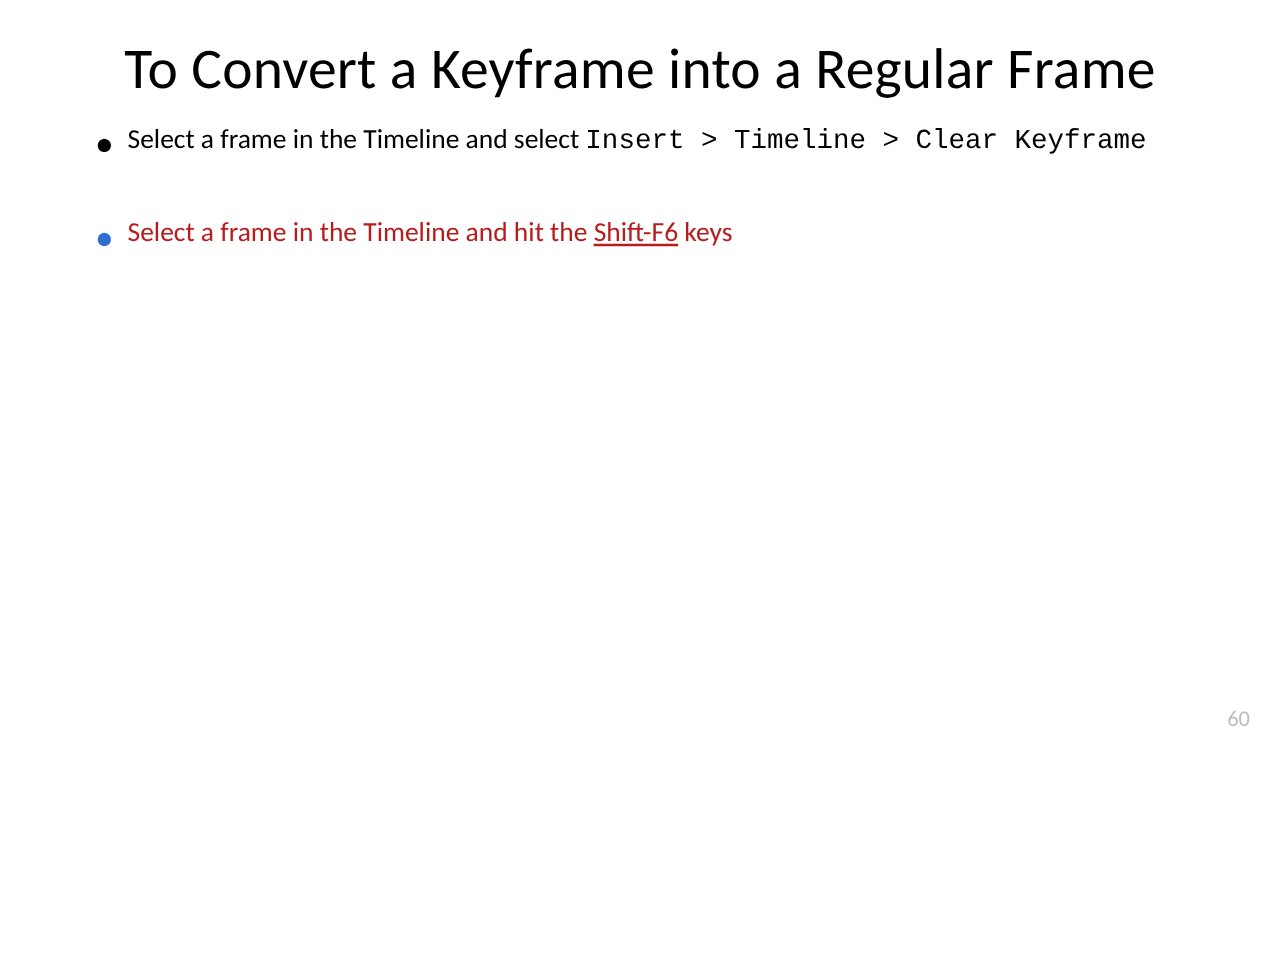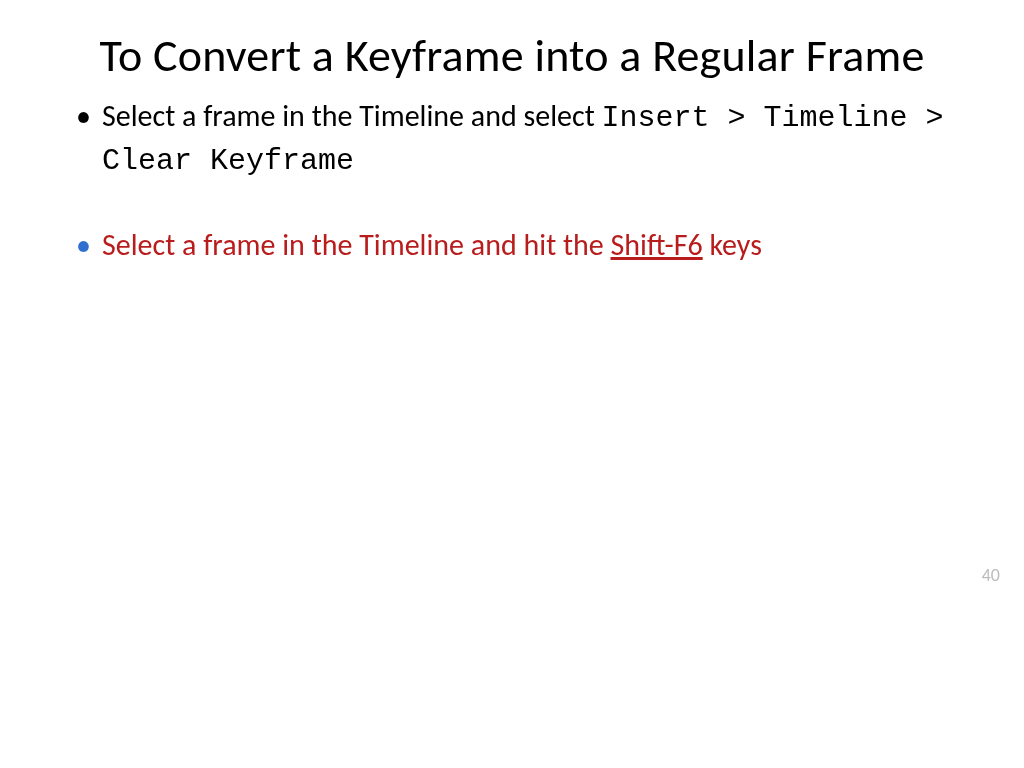--- a/index.html
+++ b/index.html
@@ -1,21 +1,21 @@
 <!DOCTYPE html>
 <html><head>
 <meta charset="utf-8">
 <style>
   * { margin: 0; padding: 0; box-sizing: border-box; }
   html, body { width: 1024px; height: 768px; background: #ffffff; font-family: Calibri, "Segoe UI", Arial, sans-serif; color: #000; }
   .slide { width: 1024px; height: 604px; position: relative; padding: 28px 60px 0 60px; }
   .title { font-size: 46px; font-weight: 400; text-align: center; line-height: 1.18; letter-spacing: 0.2px; }
   .intro { font-size: 30px; margin-top: 32px; }
   ul.bullets { list-style: none; margin-top: 14px; padding-left: 42px; }
-  ul.bullets > li { position: relative; font-size: 30px; line-height: 1.32; padding-left: 0; }
+  ul.bullets > li { position: relative; font-size: 22px; line-height: 1.32; padding-left: 0; }
   ul.bullets > li::before { content: "•"; position: absolute; left: -26px; top: 0; font-size: 30px; }
   .gap { height: 44px; }
   .mono { font-family: "Courier New", Courier, monospace; }
   .blue { color: #b91c1c; }
   .blue-bullet::before { color: #2f6fd0; }
   .ul { text-decoration: underline; }
   .pagenum { position: absolute; right: 24px; bottom: 18px; font-size: 18px; color: #bdbdbd; }
 </style>
 </head>
 <body>
@@ -29,19 +29,19 @@
     <li>
       <span>Select a frame in the Timeline and select </span><span class="mono">Insert &gt; Timeline &gt; Clear Keyframe</span>
     </li>
     <li class="gap" style="list-style:none;"></li>
     <li class="blue blue-bullet">
       <span>Select a frame in the Timeline and hit the </span><span class="ul">Shift-F6</span><span> keys</span>
     </li>
     <li class="gap" style="list-style:none;"></li>
   </ul>
 
-  <div class="pagenum">40</div>
+  <div class="pagenum">60</div>
 </div>
 
 <style>
   
   ul.bullets > li.gap::before { content: ""; }
 </style>
 
 </body></html>

